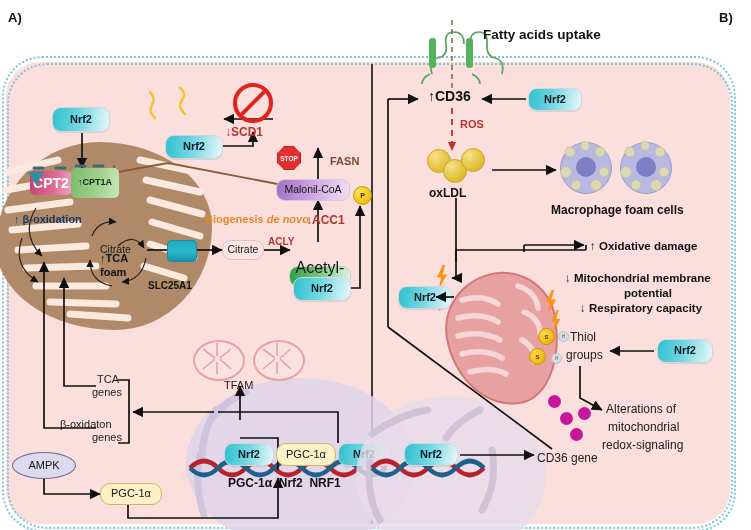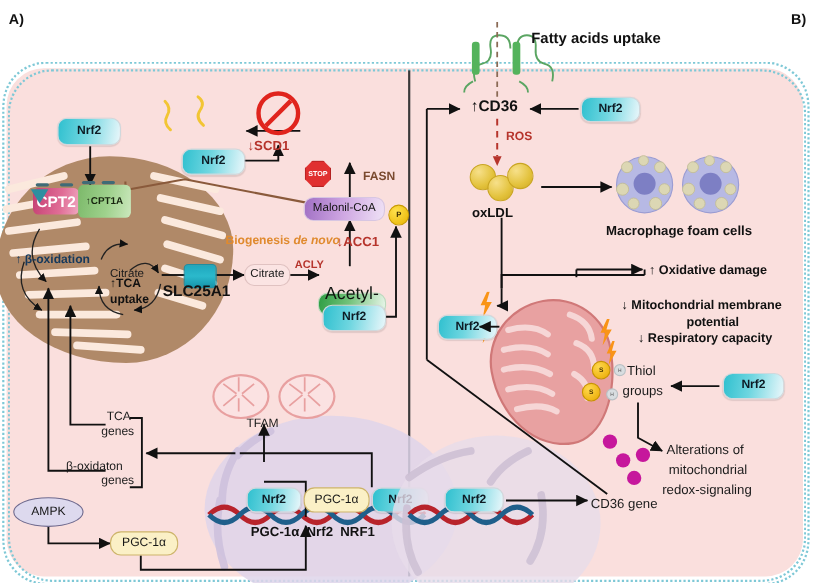--- a/index.html
+++ b/index.html
@@ -241,31 +241,31 @@
     <path d="M28 172 l8 13 l8 -13 z" fill="#2e8fa0"></path>
   </svg>
 
   <div class="node malonil" style="left:276px;top:179px;width:74px;height:22px;">Malonil-CoA</div>
   <div class="pcircle" style="left:353px;top:186px;width:17px;height:17px;">P</div>
 
   <div class="txt t-orange" style="left:205px;top:213px;font-size:11px;"><span>Biogenesis </span><i>de novo</i></div>
 
   <div class="txt t-red" style="left:306px;top:213px;font-size:12px;">↓ACC1</div>
 
-  <div class="txt t-blue-bold" style="left:14px;top:230px;font-size:11px;">↑ β-oxidation</div>
+  <div class="txt t-blue-bold" style="left:14px;top:213px;font-size:11px;">↑ β-oxidation</div>
 
   <div class="txt t-dark" style="left:100px;top:243px;font-size:10.5px;">Citrate</div>
   <div class="node slc" style="left:167px;top:240px;width:30px;height:22px;"></div>
-  <div class="txt t-dark-bold" style="left:148px;top:256px;font-size:14px;">SLC25A1</div>
+  <div class="txt t-dark-bold" style="left:148px;top:280px;font-size:10px;">SLC25A1</div>
   <div class="node citrate" style="left:222px;top:240px;width:42px;height:20px;">Citrate</div>
   <div class="txt t-red" style="left:268px;top:236px;font-size:10px;">ACLY</div>
   <div class="node acetyl" style="left:289px;top:240px;width:62px;height:21px;">Acetyl-CoA</div>
 
   <div class="txt t-dark-bold" style="left:100px;top:252px;font-size:11px;">↑TCA</div>
-  <div class="txt t-dark-bold" style="left:100px;top:266px;font-size:11px;">uptake</div>
+  <div class="txt t-dark-bold" style="left:100px;top:266px;font-size:11px;">foam</div>
 
   <div class="node nrf2" style="left:293px;top:277px;width:58px;height:24px;">Nrf2</div>
 
   <div class="txt t-dark" style="left:224px;top:379px;font-size:11px;">TFAM</div>
 
   <div class="txt t-dark" style="left:97px;top:373px;font-size:11px;">TCA</div>
   <div class="txt t-dark" style="left:92px;top:386px;font-size:11px;">genes</div>
   <div class="txt t-dark" style="left:60px;top:418px;font-size:11px;">β-oxidaton</div>
   <div class="txt t-dark" style="left:92px;top:431px;font-size:11px;">genes</div>
 

